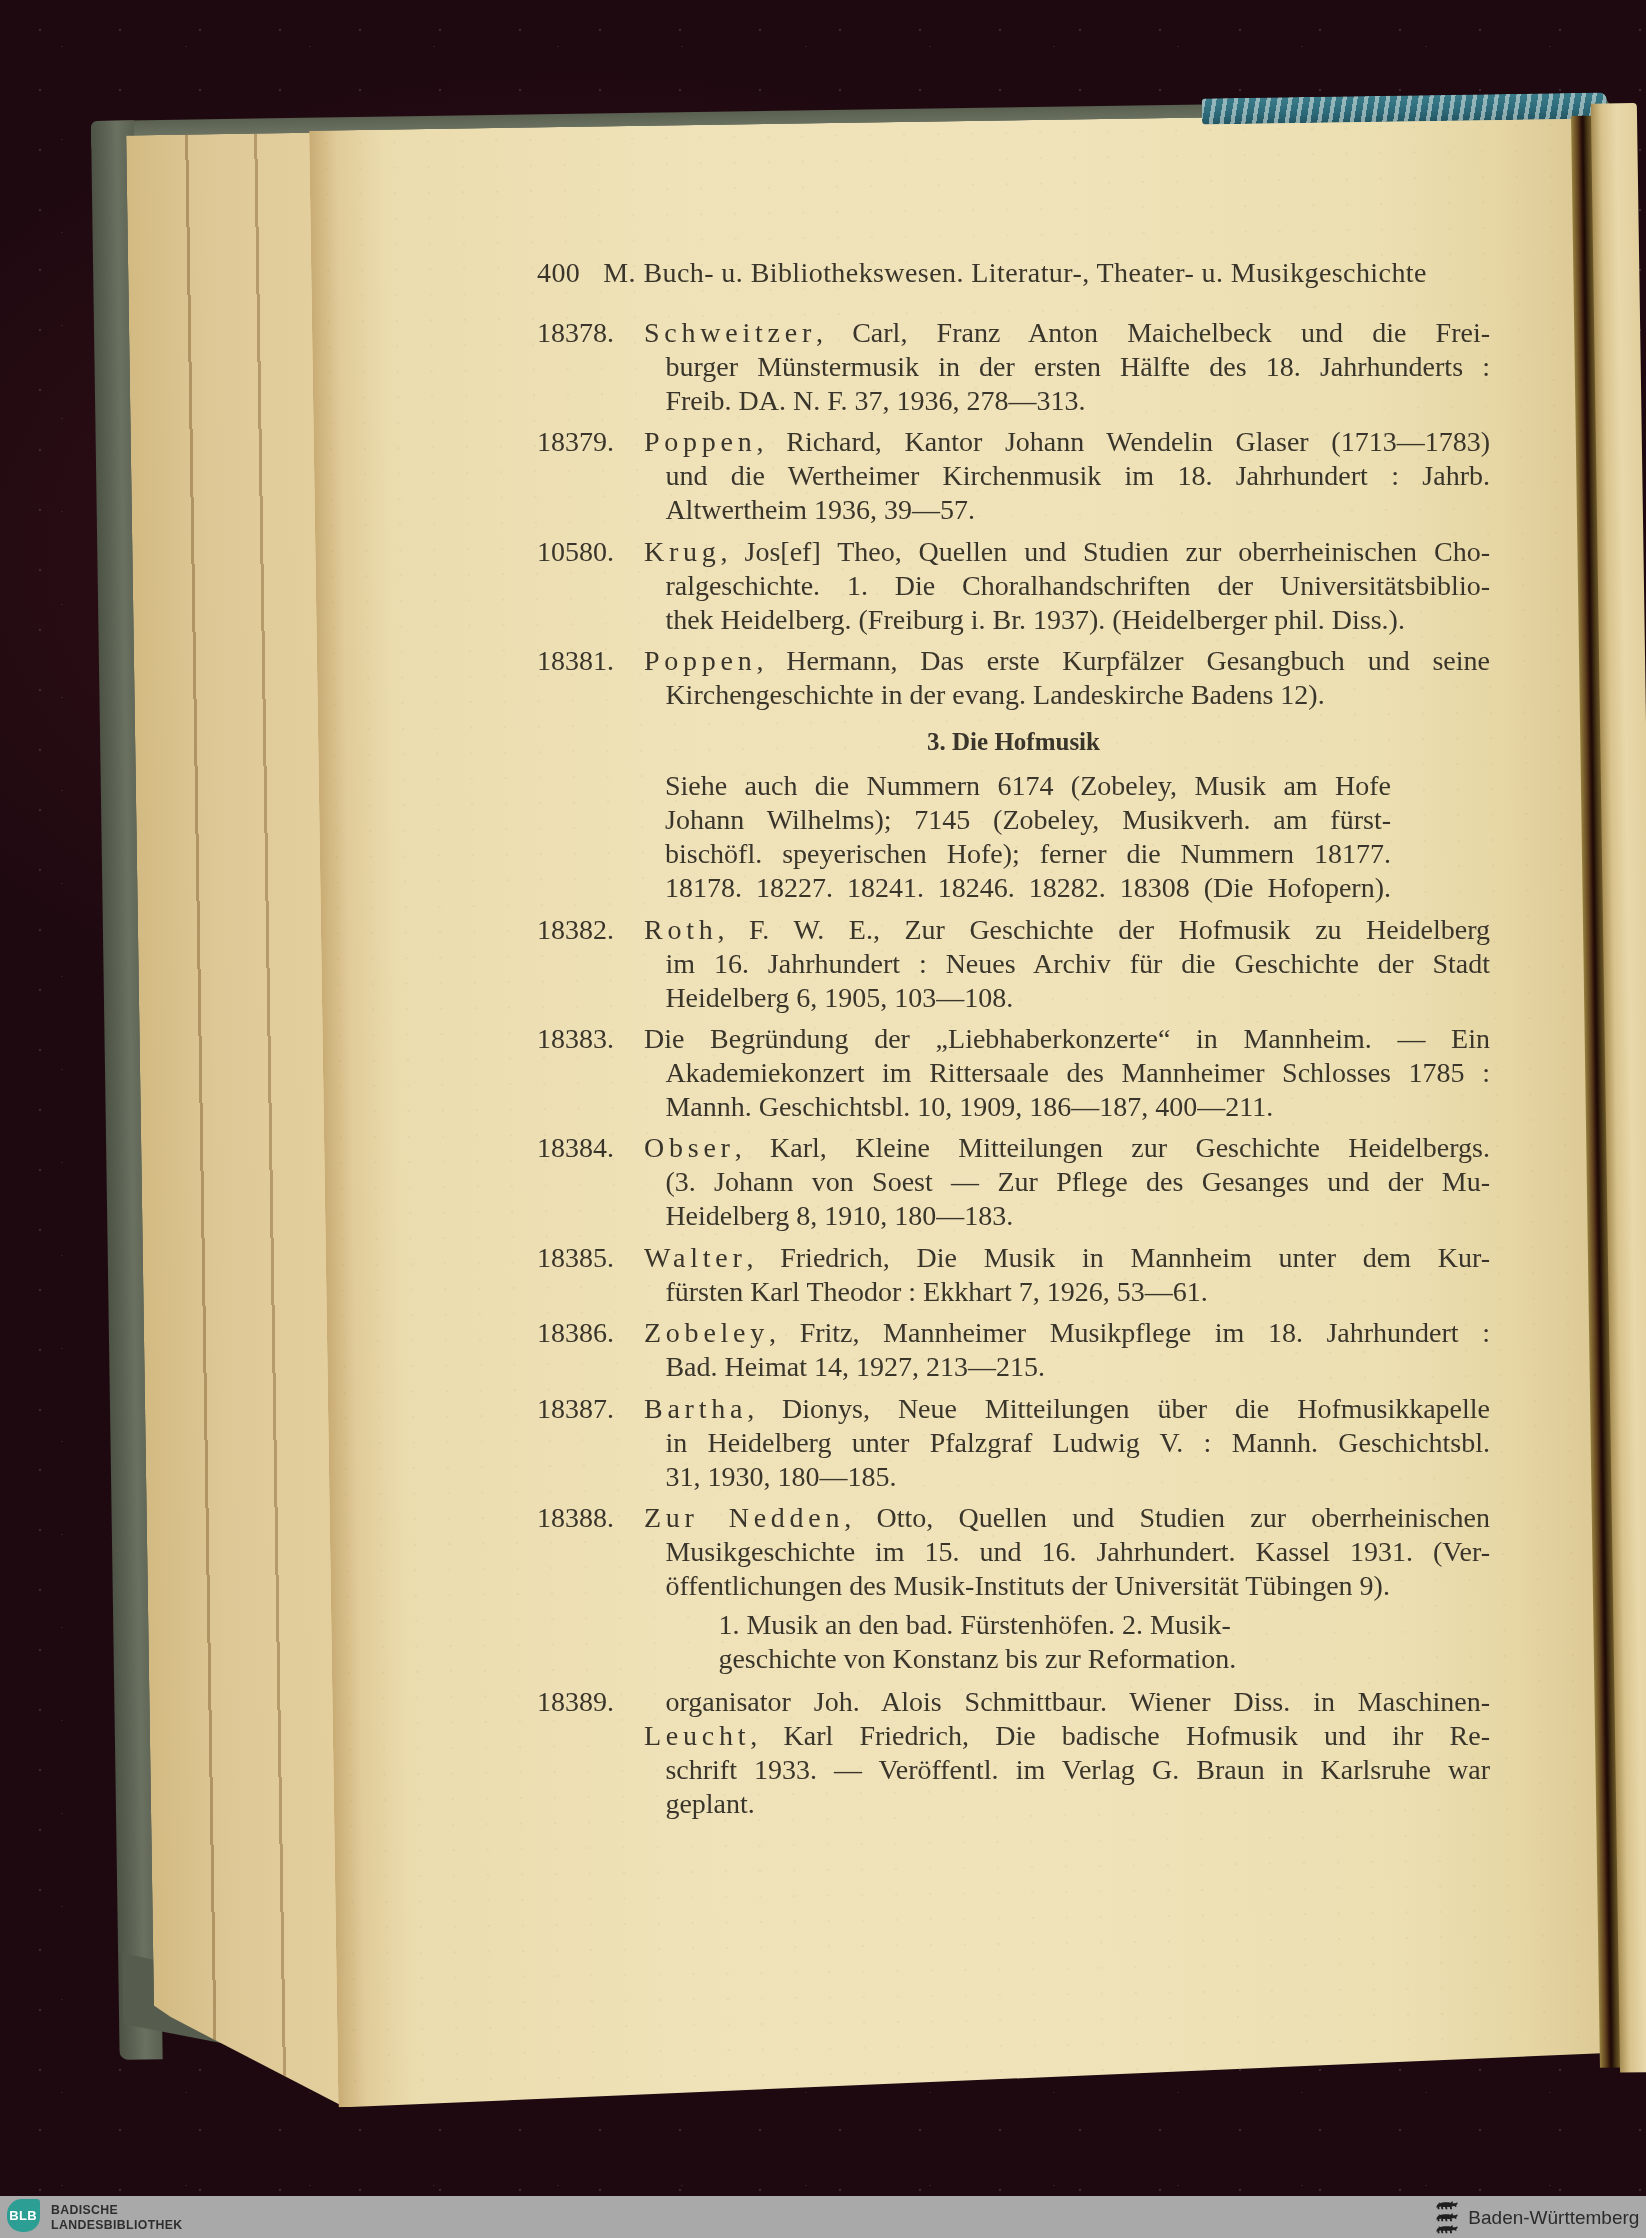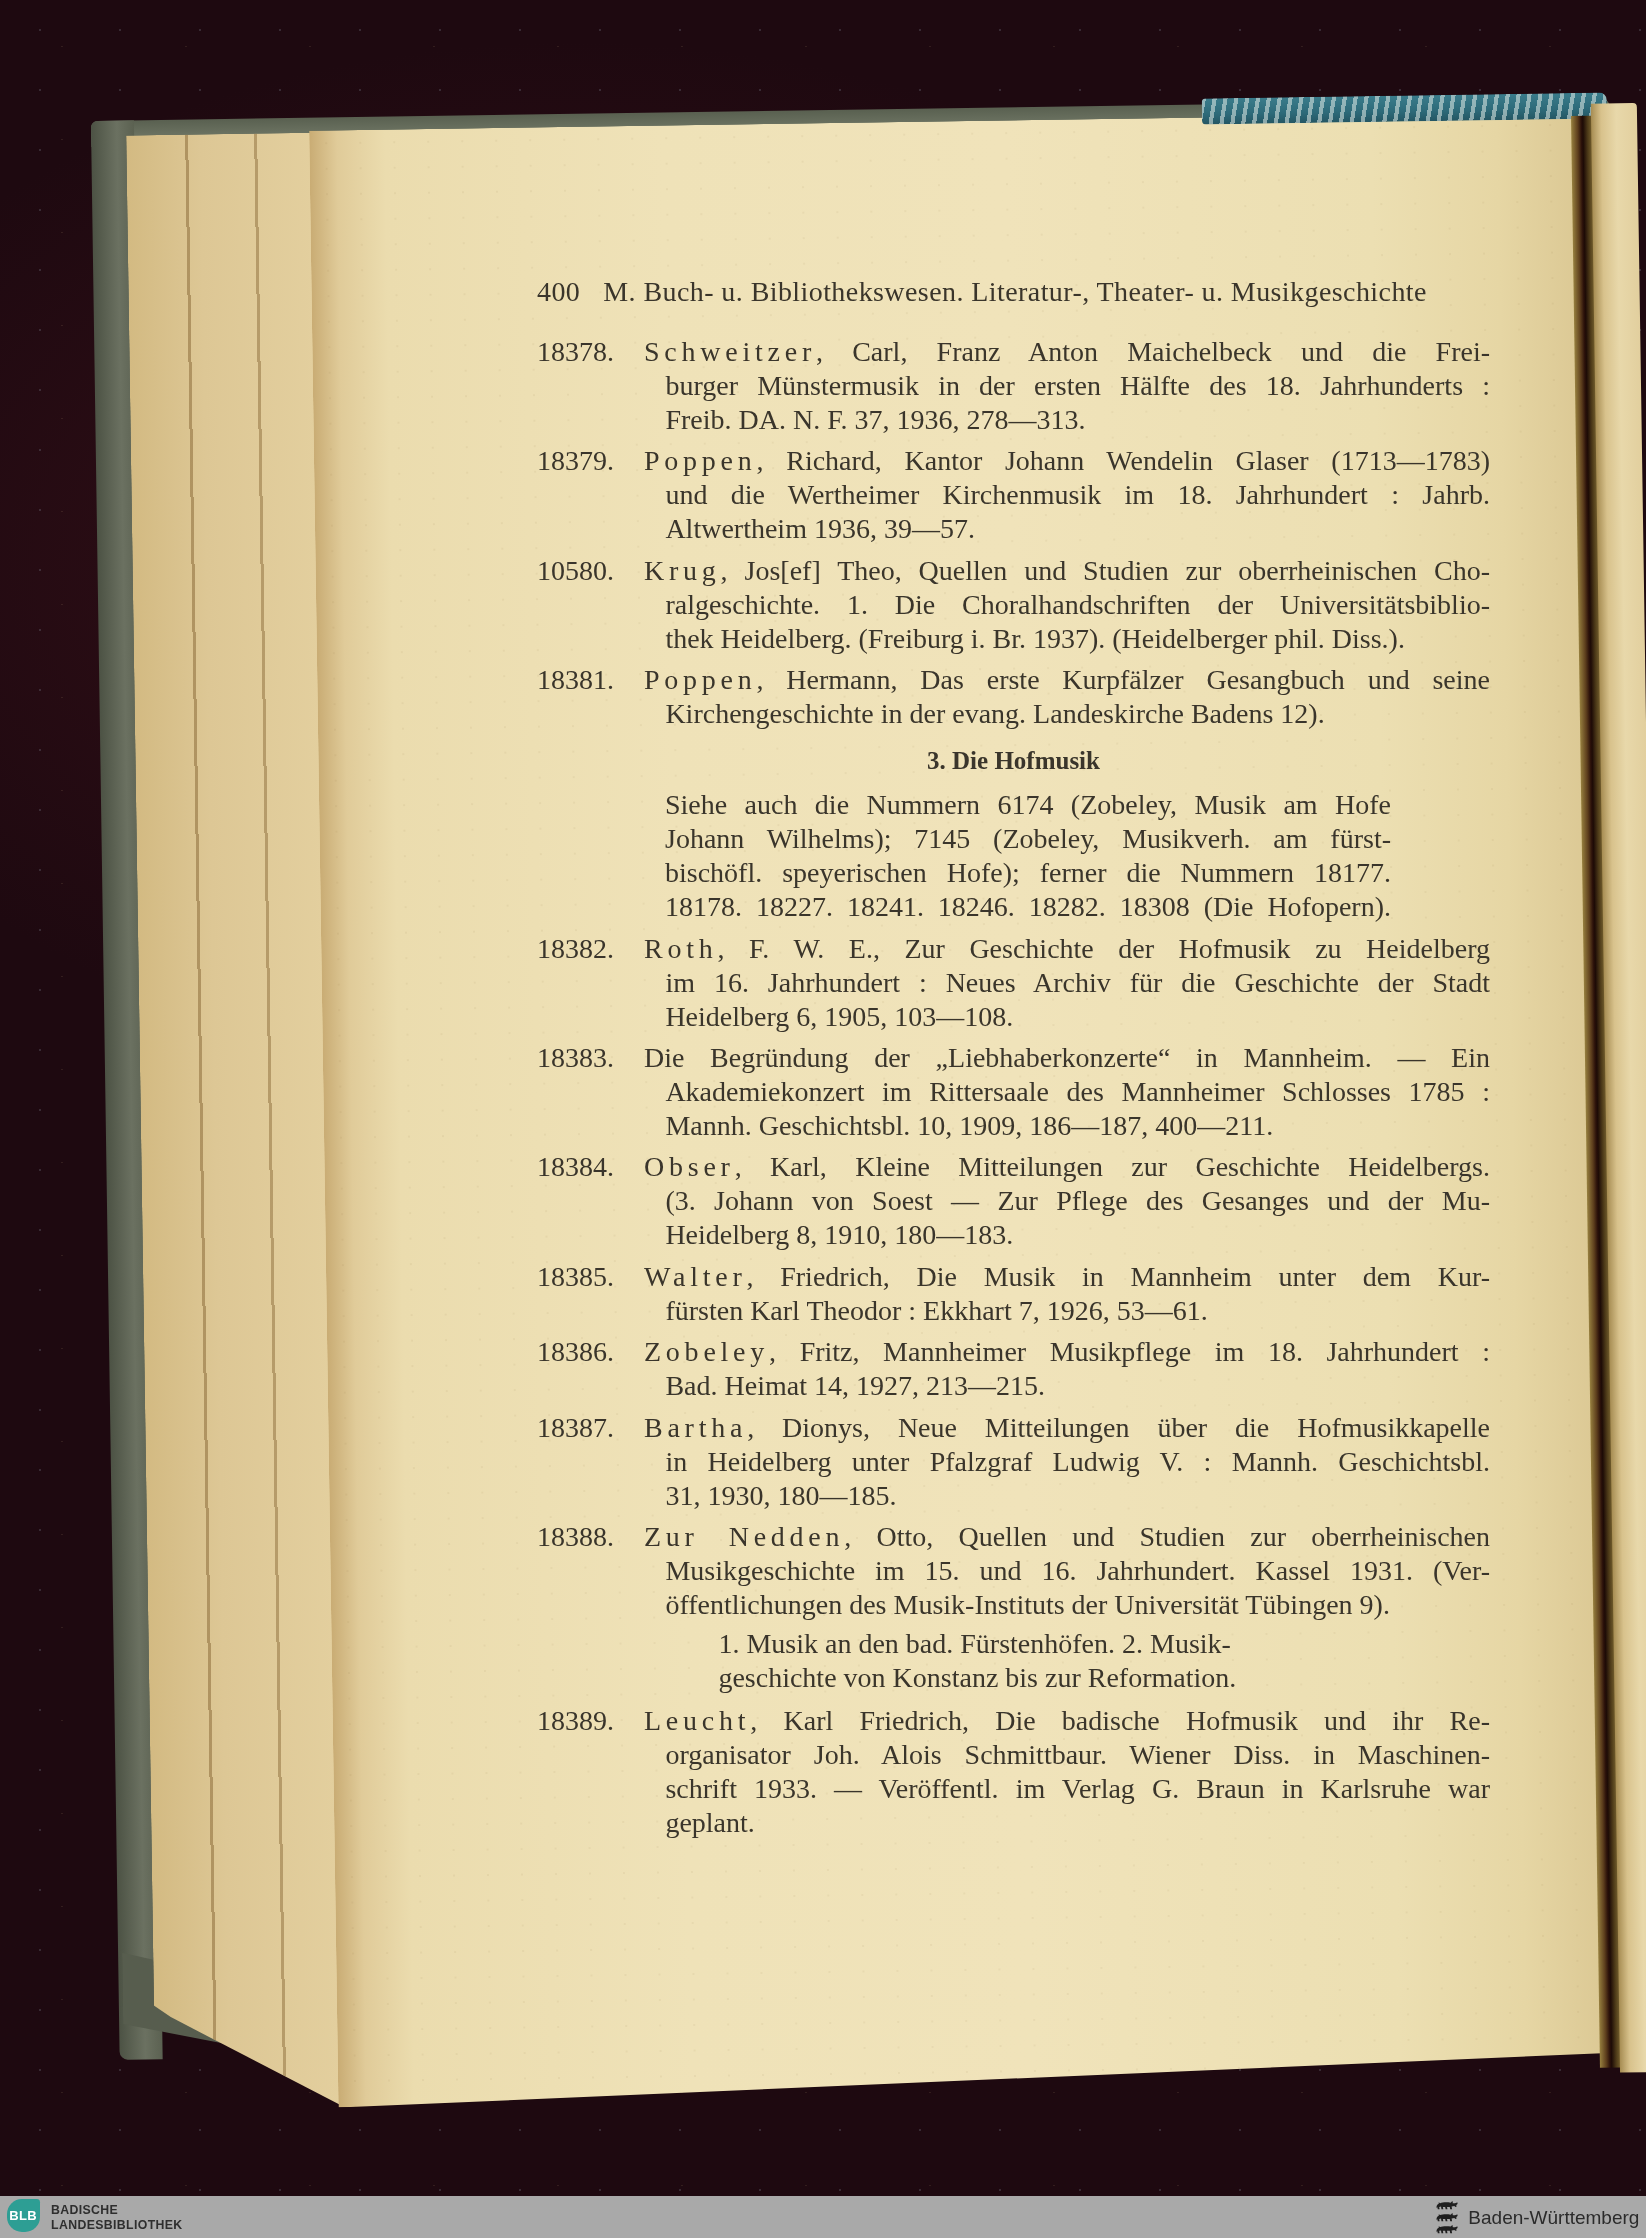--- a/index.html
+++ b/index.html
@@ -34,21 +34,21 @@
     clip-path:polygon(0 0,100% 0,100% 98.2%,0 100%);}
   .headband{position:absolute;left:1216px;top:114px;width:405px;height:25.5px;border-radius:4.1px 7.4px 7.4px 4.1px;
     background:
       repeating-linear-gradient(100deg,rgba(225,235,230,.55) 0 4.1px,rgba(0,0,0,0) 4.1px 10.7px),
       linear-gradient(180deg,#3a7c8b,#2d6a79 60%,#245663);}
   .gutter{position:absolute;left:1585px;top:137px;width:21.4px;height:1952px;
     background:linear-gradient(90deg,#97803f 0,#5e3f1d 30%,#2b110a 48%,#1d0b06 56%,#4d3a18 78%,#77622f 100%);}
   .page-right{position:absolute;left:1605px;top:125px;width:46px;height:1969px;border-radius:0 4.1px 4.1px 0;
     background:linear-gradient(90deg,#a68c52 0,#d8c28c 22%,#e8d8aa 55%,#e2cf9e 100%);}
   
-  .ink{color:#3a352b;margin-top:19px;}
+  .ink{color:#3a352b;}
   .running-head{position:absolute;left:537px;top:257px;width:976px;display:flex;gap:23px;
     font-size:28px;letter-spacing:.015em;white-space:nowrap;}
   .entries{position:absolute;left:537px;top:316px;width:953px;font-size:28px;line-height:34px;}
   .entry{display:flex;margin-bottom:7.4px;}
   .num{flex:0 0 107px;}
   .ebody{flex:1;padding-left:21.4px;}
   .line{text-align:justify;text-align-last:justify;}
   .line.first{text-indent:-21.4px;}
   .line.final{text-align-last:auto;}
   .spaced{letter-spacing:.17em;}
@@ -183,22 +183,22 @@
           <div class="line final">öffentlichungen des Musik-Instituts der Universität Tübingen 9).</div>
           <div class="subnote">
             <div>1. Musik an den bad. Fürstenhöfen. 2. Musik-</div>
             <div>geschichte von Konstanz bis zur Reformation.</div>
           </div>
         </div>
       </div>
       <div class="entry">
         <div class="num">18389.</div>
         <div class="ebody">
+          <div class="line">organisator Joh. Alois Schmittbaur. Wiener Diss. in Maschinen-</div>
           <div class="line first"><span class="spaced">Leucht</span>, Karl Friedrich, Die badische Hofmusik und ihr Re-</div>
-          <div class="line">organisator Joh. Alois Schmittbaur. Wiener Diss. in Maschinen-</div>
           <div class="line">schrift 1933. — Veröffentl. im Verlag G. Braun in Karlsruhe war</div>
           <div class="line final">geplant.</div>
         </div>
       </div>
     </div>
 </div>
 
 <div class="footer">
   <div class="blb-badge">
     <span>BLB</span>

